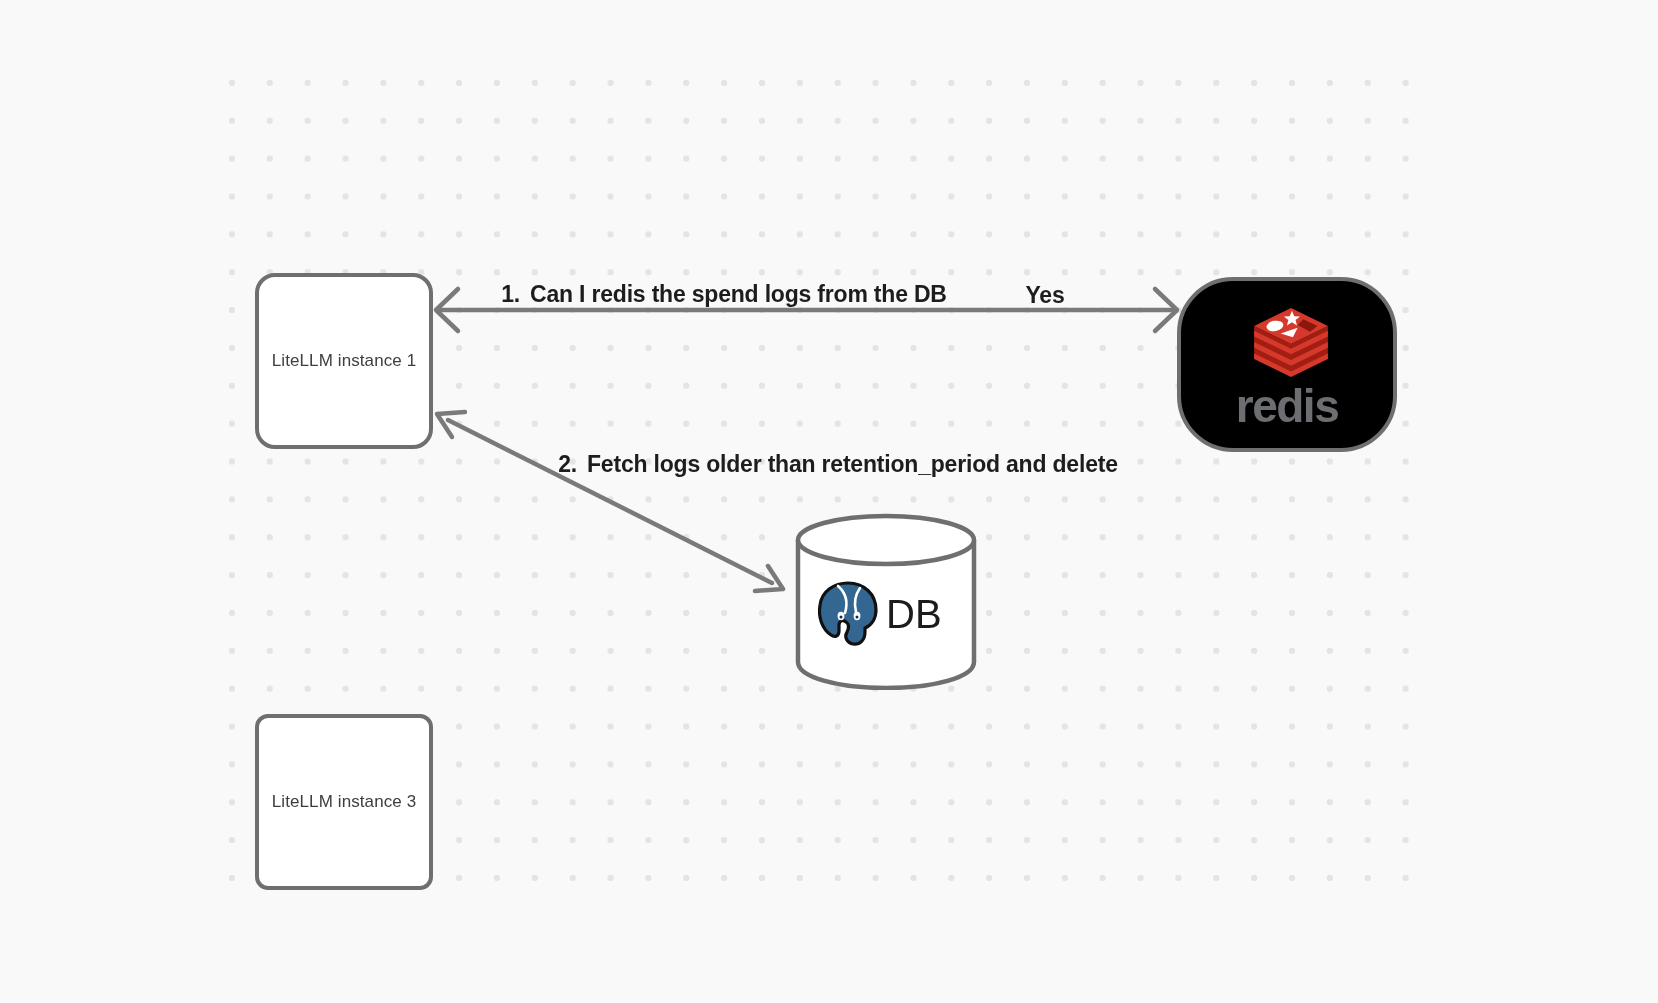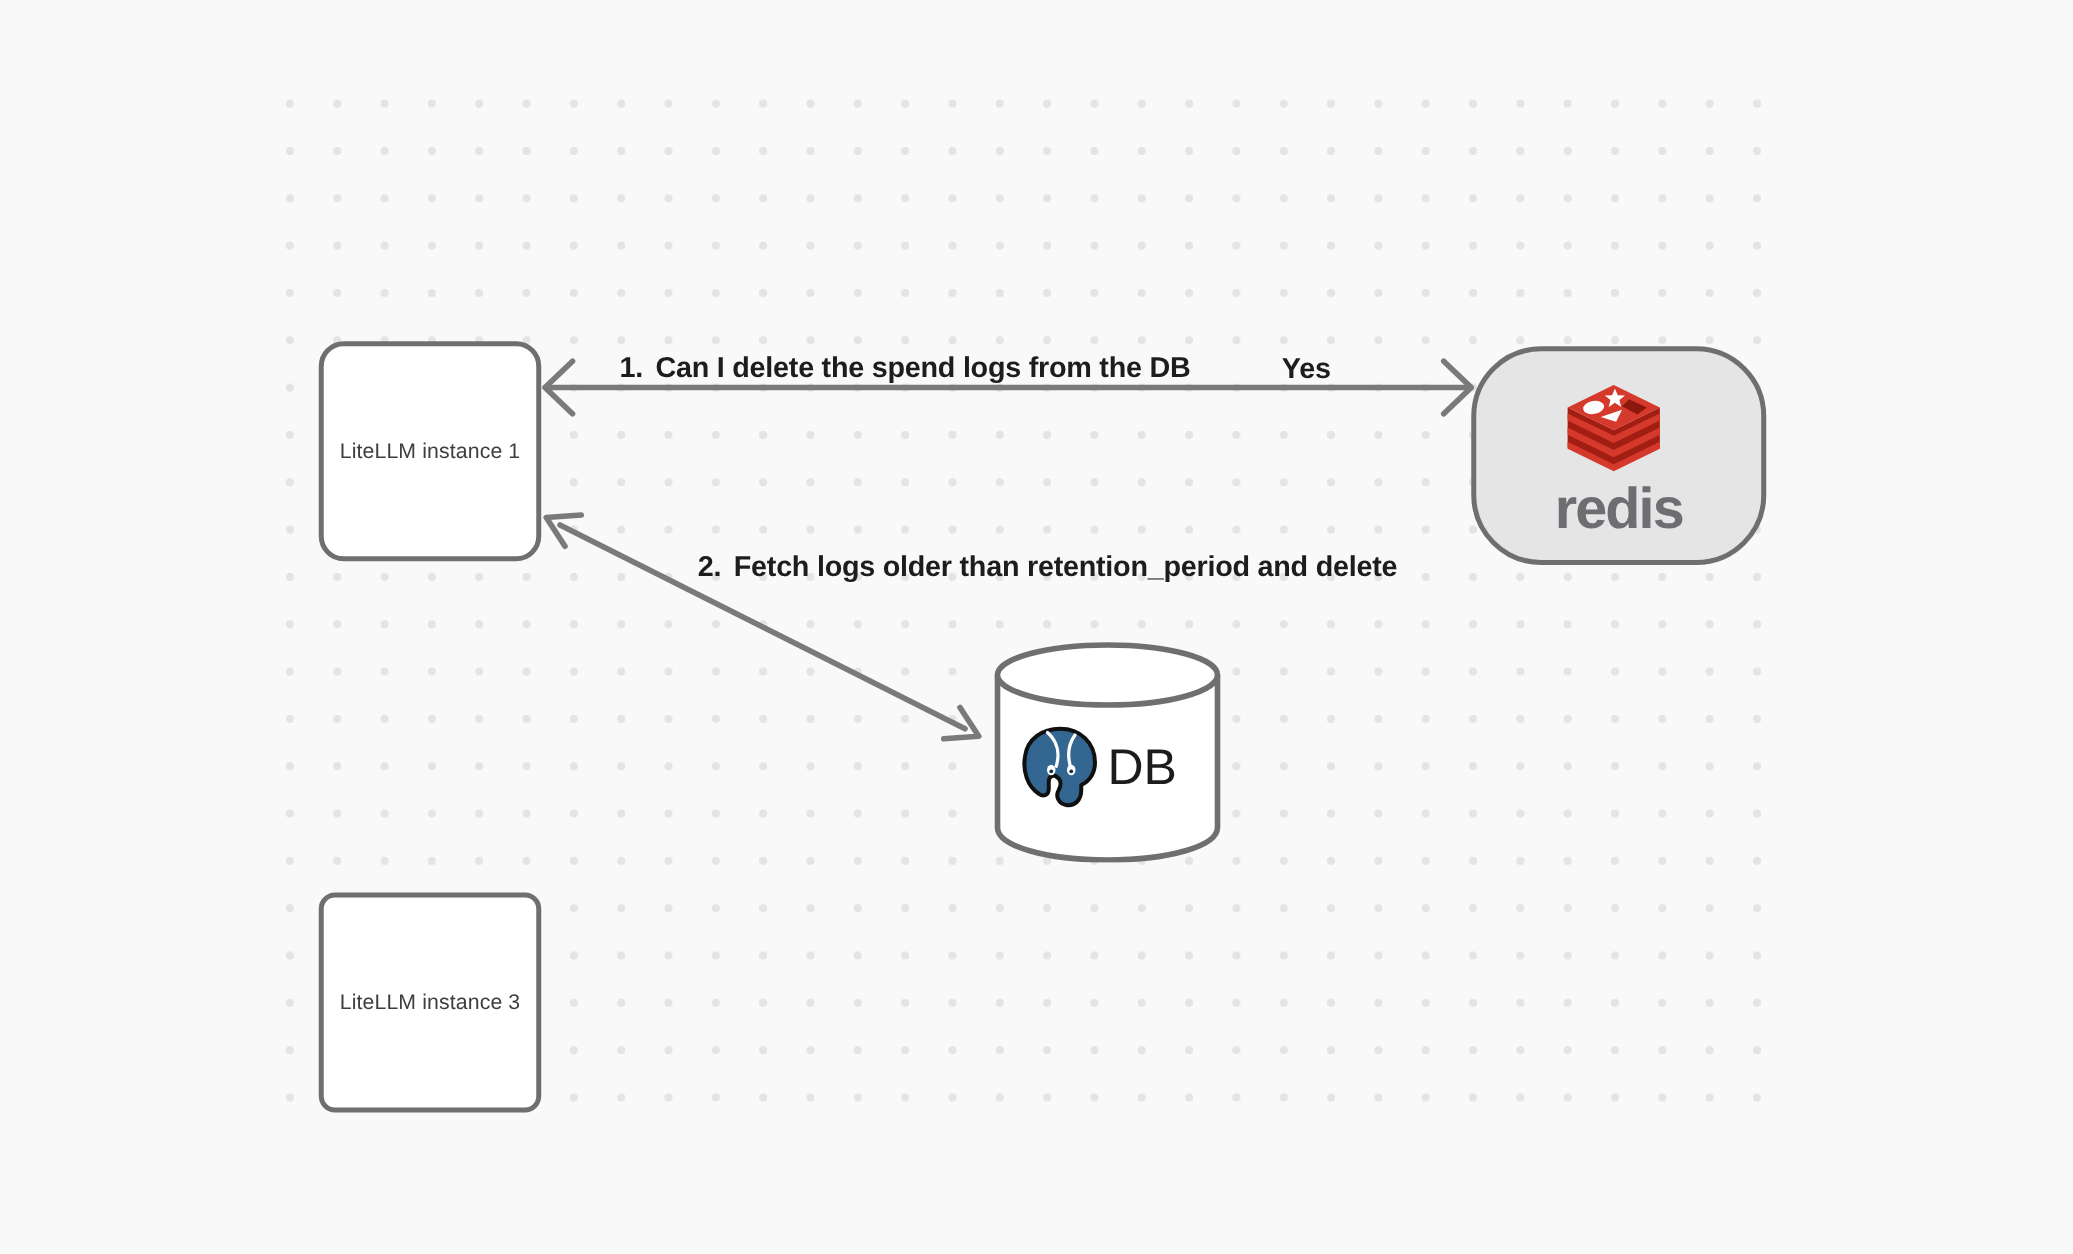--- a/index.html
+++ b/index.html
@@ -32,24 +32,23 @@
     font-size:17px;
     color:#3e3e3e;
     letter-spacing:0.1px;
   }
   #box1{left:255px;top:273px;border-radius:20px;}
   #box2{left:255px;top:515px;}
   #box3{left:255px;top:714px;}
   .redis-node{
     position:absolute;
     left:1177px;top:277px;width:212px;height:167px;
-    background:#e5e5e5;
+    background:#000000;
     border:4.5px solid #6f6f6f;
     border-radius:56px;
-    padding-left:16px;
   }
   .redis-logo{position:absolute;left:71px;top:27px;}
   .redis-wordmark{
     position:absolute;left:50%;top:98px;
     transform:translateX(-50%);
     font-size:46px;font-weight:bold;
     color:#6d6e71;letter-spacing:-1.5px;
   }
   .db-node{
     position:absolute;
@@ -65,21 +64,21 @@
   .msg-label{
     position:absolute;
     transform:translate(-50%,-50%);
     white-space:nowrap;
     font-weight:bold;font-size:23px;color:#1d1d1f;
     letter-spacing:-0.2px;
   }
   .msg-label .msg-number{margin-right:10px;}
   #msg1{left:724px;top:294px;}
   #msg1-reply{left:1045px;top:295px;text-align:right;}
-  #msg2{left:838px;top:453px;}
+  #msg2{left:838px;top:464px;}
 </style>
 </head>
 <body>
 
 <div class="canvas">
 
   <div class="dot-grid"></div>
 
   <div class="node-box" id="box1">
     <span class="box-label">LiteLLM instance 1</span>
@@ -130,20 +129,20 @@
       </g>
       <g>
         <line x1="448" y1="420" x2="772" y2="583"></line>
         <path d="M452 437 L437 414 L465 412"></path>
         <path d="M768 566 L783 589 L755 591"></path>
       </g>
     </g>
   </svg>
 
   <div class="msg-label" id="msg1">
-    <span class="msg-number">1.</span><span>Can I delete the spend logs from the DB</span>
+    <span class="msg-number">1.</span><span>Can I redis the spend logs from the DB</span>
   </div>
   <div class="msg-label" id="msg1-reply">Yes</div>
   <div class="msg-label" id="msg2">
     <span class="msg-number">2.</span><span>Fetch logs older than retention_period and delete</span>
   </div>
 
 </div>
 
 </body></html>

